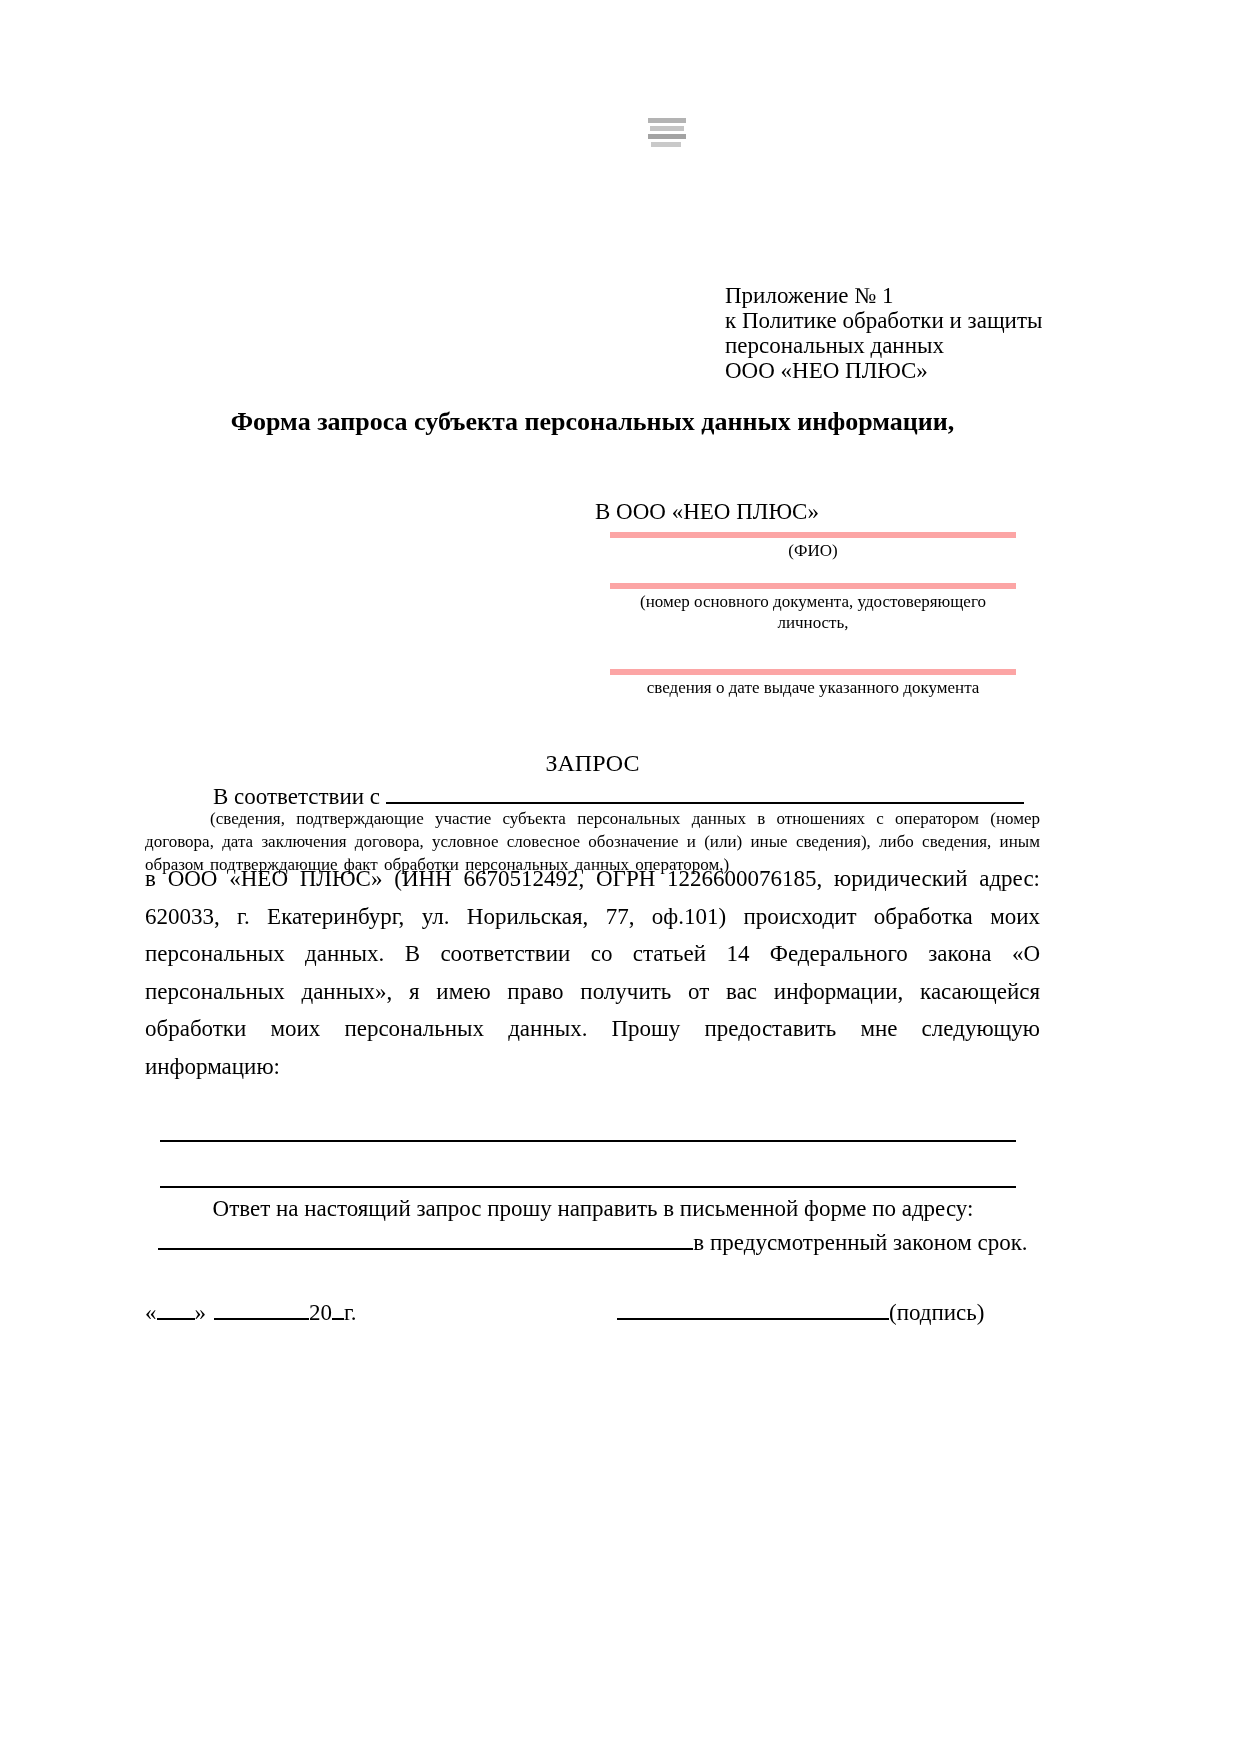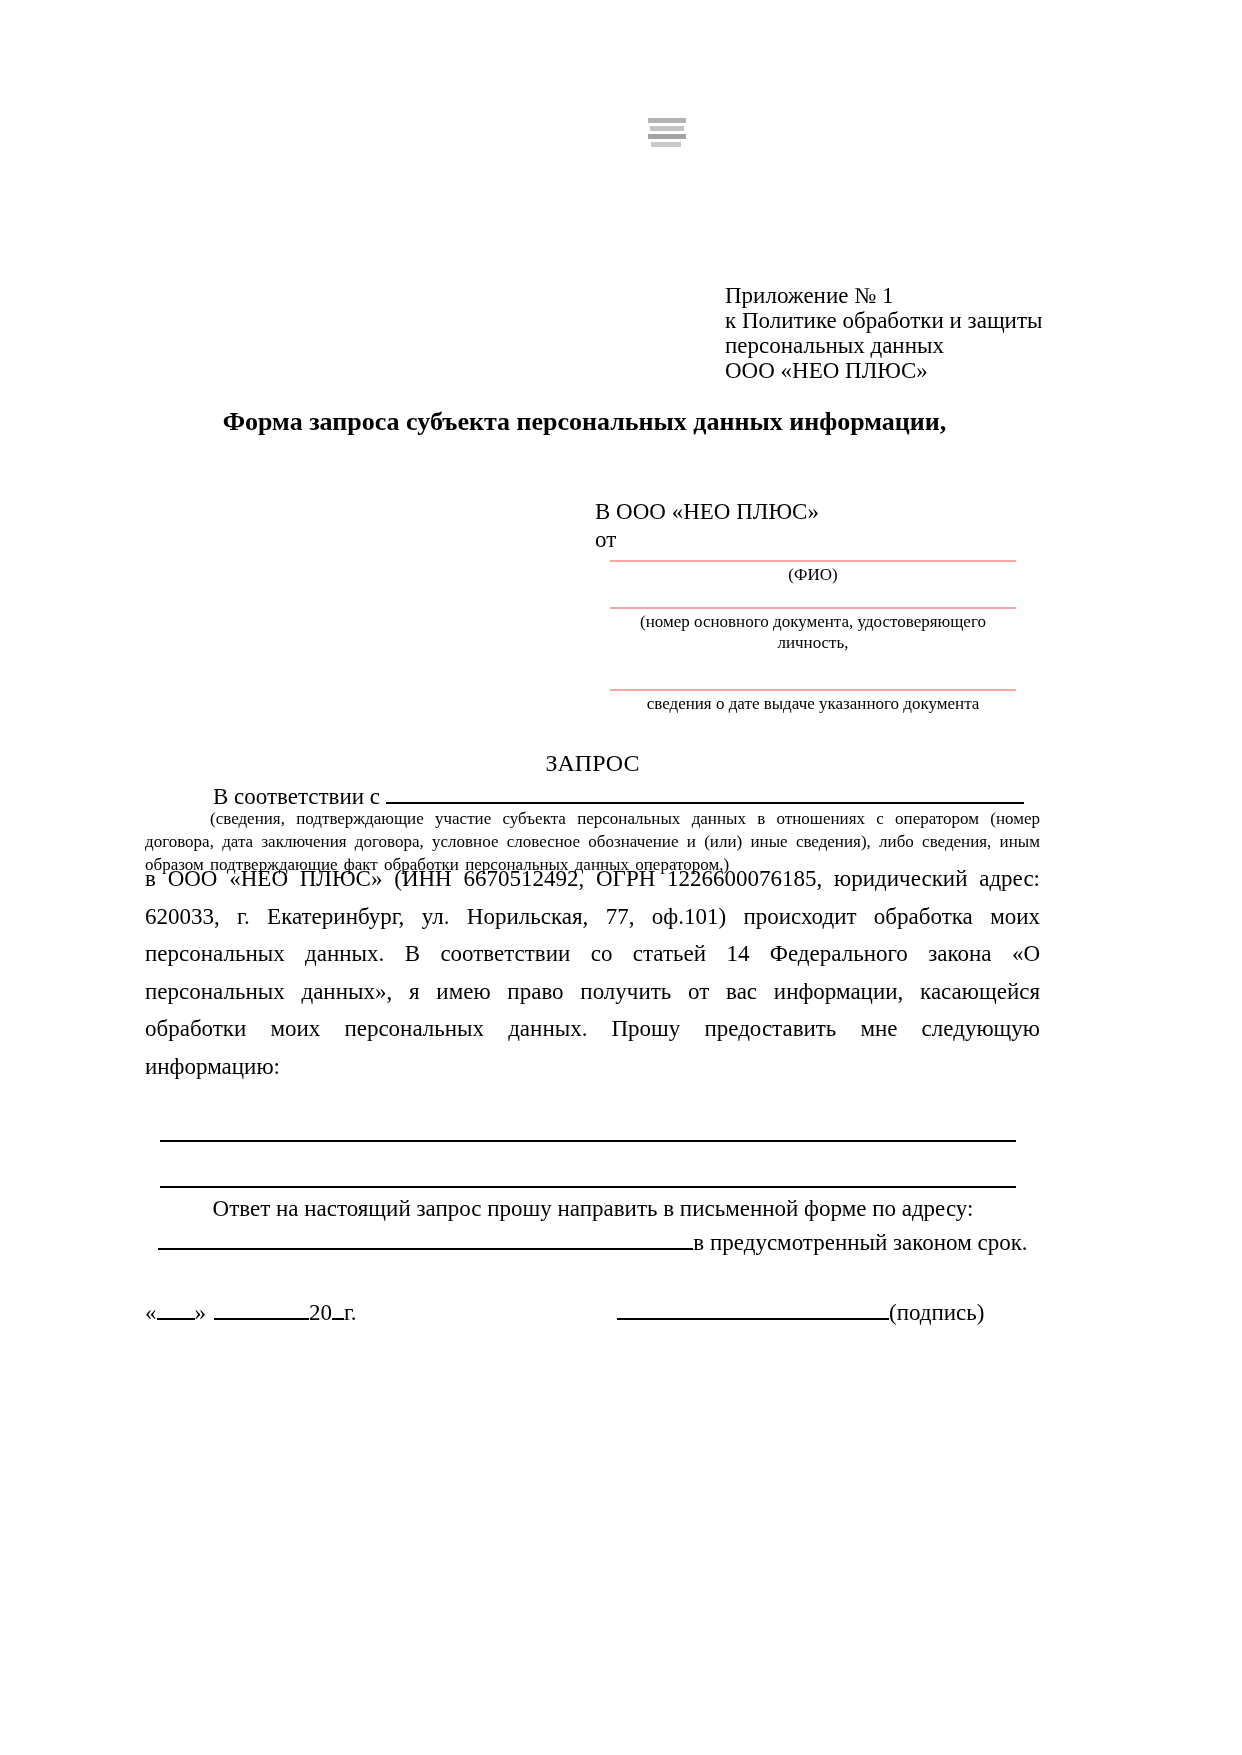--- a/index.html
+++ b/index.html
@@ -17,28 +17,28 @@
   .logo { position:absolute; left:648px; top:118px; width:38px; }
   .logo .stripe { height:5px; margin-bottom:3px; }
   .logo .s1 { background:#b3b3b3; width:38px; }
   .logo .s2 { background:#c4c4c4; width:34px; margin-left:2px; }
   .logo .s3 { background:#a3a3a3; width:38px; }
   .logo .s4 { background:#c9c9c9; width:30px; margin-left:3px; }
 
   .annex { position:absolute; left:725px; top:283px; font-size:23px; line-height:25px; }
 
   .title {
-    position:absolute; left:137px; top:406px; width:895px;
+    position:absolute; left:145px; top:406px; width:895px;
     text-align:center; font-size:26px; font-weight:bold; line-height:32px;
   }
 
   .addressee { position:absolute; left:595px; top:498px; width:421px; font-size:23px; line-height:28px; }
   .addressee .fields { margin-left:15px; }
   .field {
-    border-top:2px solid #fca5a5;
+    border-top:6px solid #fca5a5;
     text-align:center;
     font-size:17px; line-height:21px;
     padding-top:2px;
   }
   .f1 { margin-top:6px; }
   .f2 { margin-top:22px; }
   .f3 { margin-top:36px; }
   .f4 { margin-top:22px; }
 
   .zapros { position:absolute; left:145px; top:750px; width:895px; text-align:center; font-size:24px; }
@@ -92,21 +92,20 @@
     <div>персональных данных</div>
     <div>ООО «НЕО ПЛЮС»</div>
   </div>
 
   <div class="title">
     <div>Форма запроса субъекта персональных данных информации,</div>
   </div>
 
   <div class="addressee">
     <div>В ООО «НЕО ПЛЮС»</div>
-    <div>от</div>
     <div class="fields">
       <div class="field f1">
         <span>(ФИО)</span>
       </div>
       <div class="field f2">
         <span>(номер основного документа, удостоверяющего личность,</span>
       </div>
       <div class="field f3">
         <span>сведения о дате выдаче указанного документа</span>
       </div>

